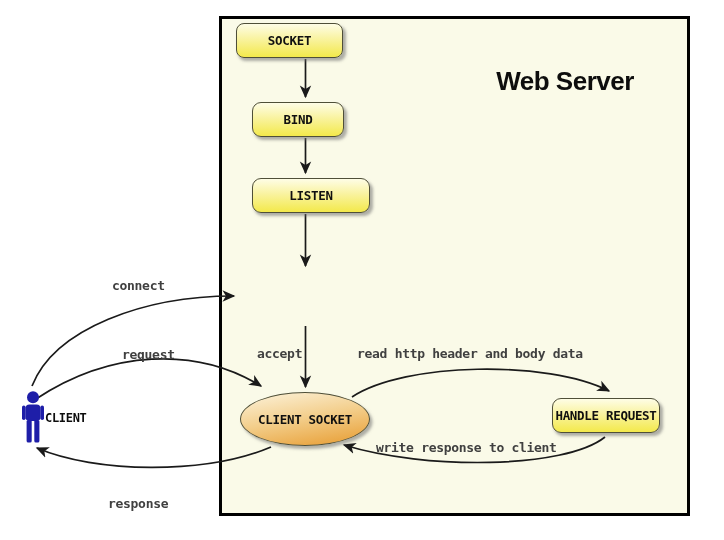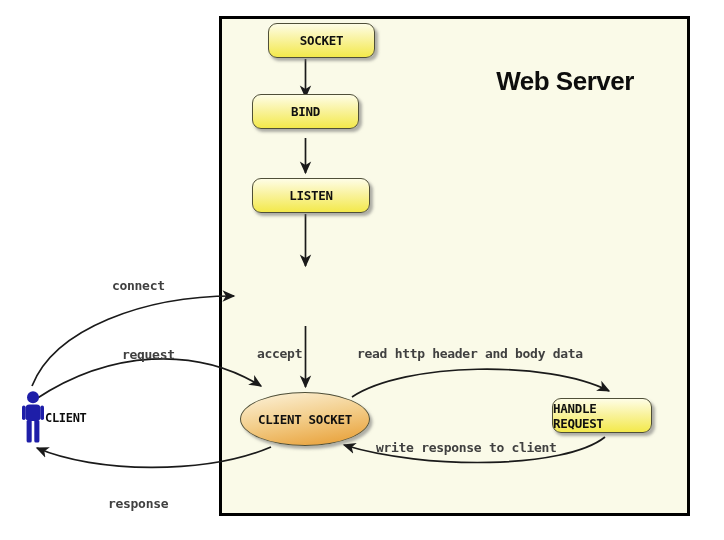--- a/index.html
+++ b/index.html
@@ -19,24 +19,24 @@
   .node{
     position:absolute;display:flex;align-items:center;justify-content:center;
     font-weight:bold;font-size:12.5px;color:#101010;letter-spacing:-0.3px;
     border:1.6px solid #4f4f38;box-sizing:border-box;
     box-shadow:2.5px 3px 3px rgba(110,110,110,0.55);
   }
   .rect-node{
     border-radius:9px;
     background:linear-gradient(to bottom,#FEFDE6 0%,#F9F3A0 45%,#F3E94B 100%);
   }
-  .n-socket{left:268px;top:23px;width:107px;height:35px;}
-  .n-bind{left:252px;top:94px;width:107px;height:35px;}
+  .n-socket{left:236px;top:23px;width:107px;height:35px;border-radius:8px;}
+  .n-bind{left:252px;top:102px;width:92px;height:35px;}
   .n-listen{left:252px;top:178px;width:118px;height:35px;}
-  .n-handle{left:552px;top:398px;width:100px;height:35px;}
+  .n-handle{left:552px;top:398px;width:108px;height:35px;text-align:center;}
   .ellipse-node{border-radius:50%;}
   .n-listen-socket{
     left:241px;top:271px;width:128px;height:54px;
     background:linear-gradient(170deg,#F4FDEE 0%,#A9EF8E 45%,#4CDB2F 100%);
   }
   .n-client-socket{
     left:240px;top:392px;width:130px;height:54px;
     background:linear-gradient(170deg,#FCF3DC 0%,#F3CE8B 48%,#E79B2F 100%);
   }
   .edge-label{

